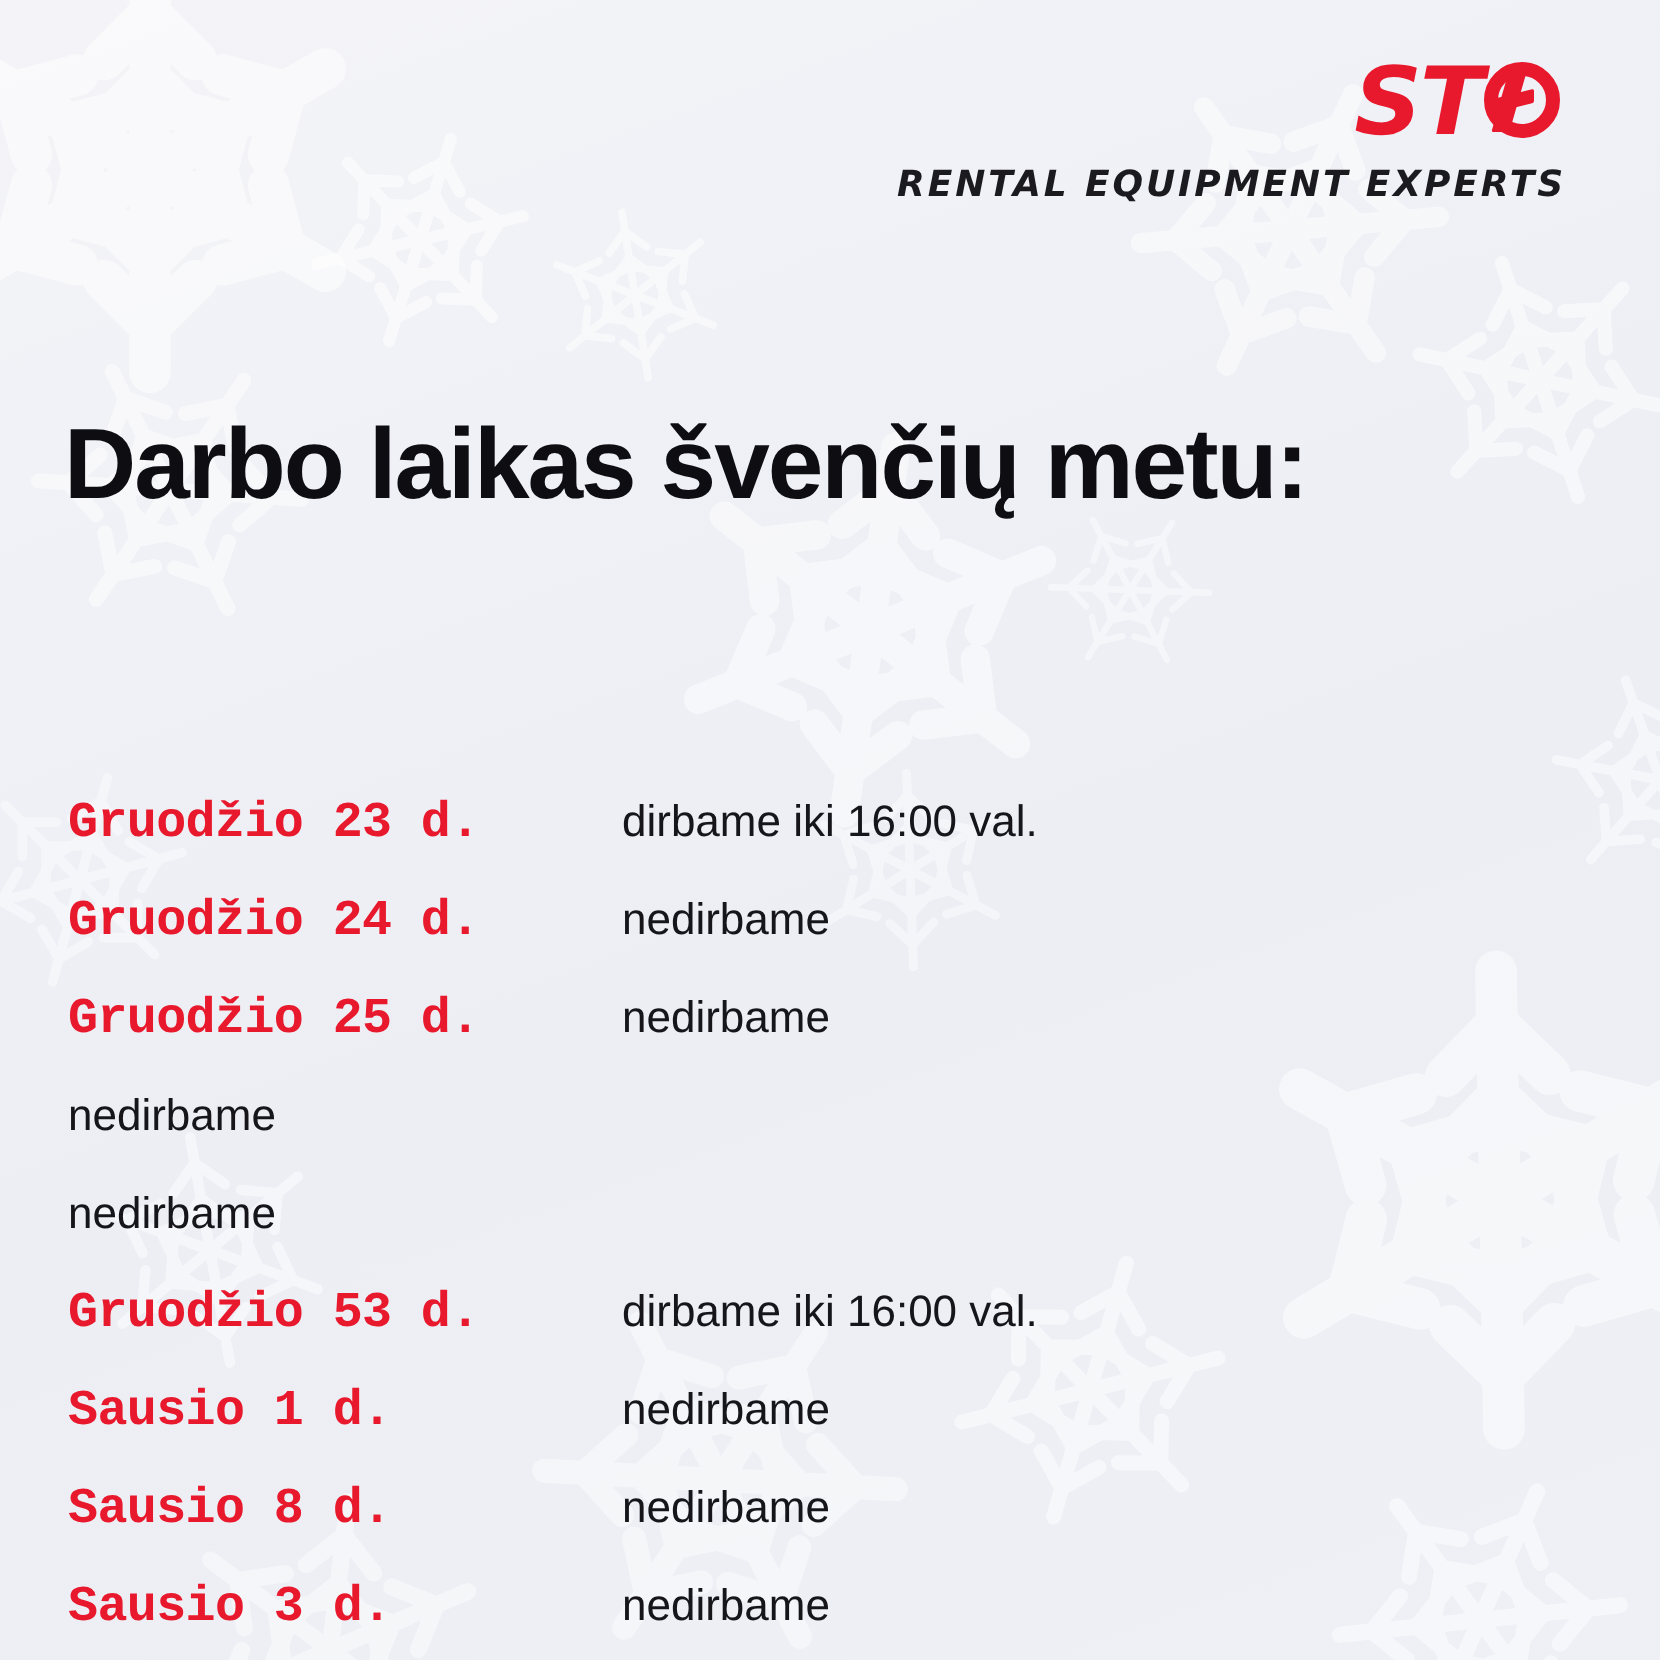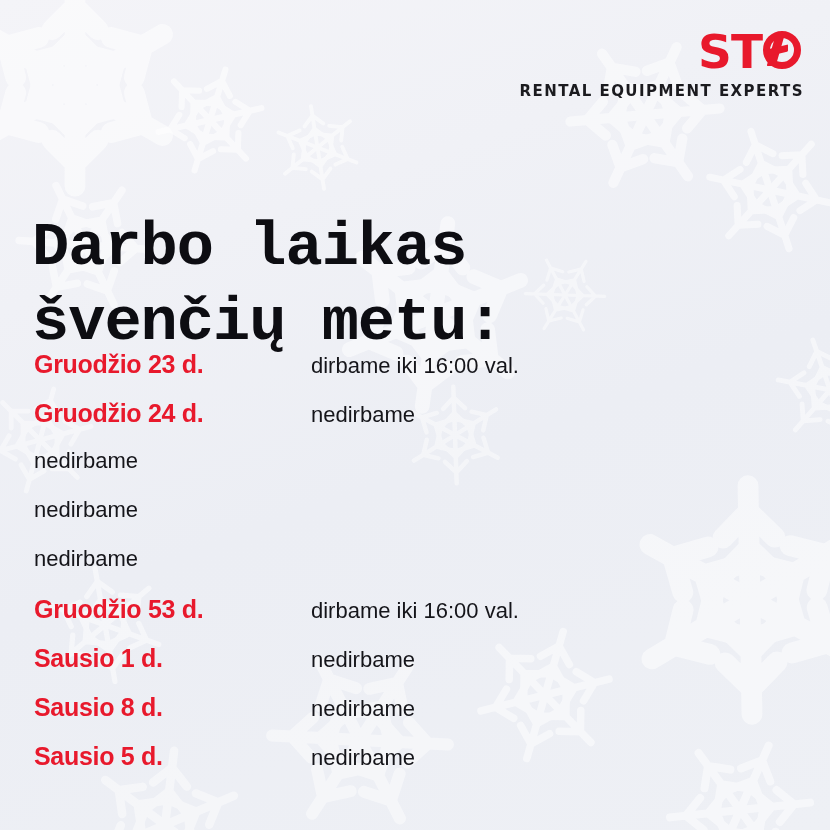--- a/index.html
+++ b/index.html
@@ -33,23 +33,24 @@
   .flake path, .flake line, .flake polygon {
     stroke: #ffffff;
     stroke-linecap: round;
     fill: none;
   }
 
   
   .logo {
     position: absolute;
     top: 28px;
-    right: 26px;
+    right: 47px;
     text-align: left;
     line-height: 1;
+    font-style: italic;
   }
   .logo-word {
     font-family: "DejaVu Sans", sans-serif;
     font-weight: bold;
     font-size: 47px;
     letter-spacing: -1px;
     color: #e8192c;
     display: flex;
     align-items: center;
     justify-content: flex-end;
@@ -95,64 +96,65 @@
     width: 21px;
     height: 7px;
     background: #e8192c;
     transform: skewY(-14deg);
     border-radius: 1px;
   }
   .logo-tag {
     margin-top: 9px;
     font-family: "DejaVu Sans", sans-serif;
     font-weight: bold;
-    font-size: 15px;
+    font-size: 18px;
     letter-spacing: 1.45px;
     color: #1b1b1f;
   }
 
   
   .headline {
     position: absolute;
     left: 32px;
     top: 168px;
     width: 660px;
-    font-family: Liberation Mono, monospace;
+    font-family: Liberation Sans, sans-serif;
     font-weight: bold;
-    font-size: 62px;
+    font-size: 50px;
     line-height: 1.22;
     letter-spacing: -1px;
     color: #0d0d12;
   }
 
   
   .schedule {
     position: absolute;
     left: 34px;
     top: 350px;
     width: 740px;
   }
   .row {
     display: flex;
     align-items: baseline;
     height: 49px;
   }
   .row-date {
     width: 277px;
     flex: 0 0 277px;
-    font-family: Liberation Sans, sans-serif;
+    font-family: Liberation Mono, monospace;
     font-weight: bold;
     font-size: 25px;
     letter-spacing: -0.3px;
     color: #e8192c;
   }
   .row-status {
     font-family: "Liberation Sans", sans-serif;
     font-size: 22px;
     color: #15151a;
+    margin-top: 48px;
   }
 </style>
 </head>
 <body>
 
 <div class="poster">
 
   <div class="snow-layer" id="snow-layer">
       <svg width="230" height="230" viewBox="0 0 100 100" style="left: -40px; top: -30px; opacity: 0.55;">
         <g class="flake" transform="rotate(0 50 50)" stroke-width="9">
@@ -342,20 +344,21 @@
   <div class="schedule" id="schedule-list">
       <div class="row">
         <div class="row-date">Gruodžio 23 d.</div>
         <div class="row-status">dirbame iki 16:00 val.</div>
       </div>
       <div class="row">
         <div class="row-date">Gruodžio 24 d.</div>
         <div class="row-status">nedirbame</div>
       </div>
       <div class="row">
+        <div class="row-date">Gruodžio 25 d.</div>
         <div class="row-status">nedirbame</div>
       </div>
       <div class="row">
         <div class="row-status">nedirbame</div>
       </div>
       <div class="row">
         <div class="row-status">nedirbame</div>
       </div>
       <div class="row">
         <div class="row-date">Gruodžio 53 d.</div>
@@ -363,18 +366,18 @@
       </div>
       <div class="row">
         <div class="row-date">Sausio 1 d.</div>
         <div class="row-status">nedirbame</div>
       </div>
       <div class="row">
         <div class="row-date">Sausio 8 d.</div>
         <div class="row-status">nedirbame</div>
       </div>
       <div class="row">
-        <div class="row-date">Sausio 5 d.</div>
+        <div class="row-date">Sausio 3 d.</div>
         <div class="row-status">nedirbame</div>
       </div>
     </div>
 
 </div>
 
 </body></html>

